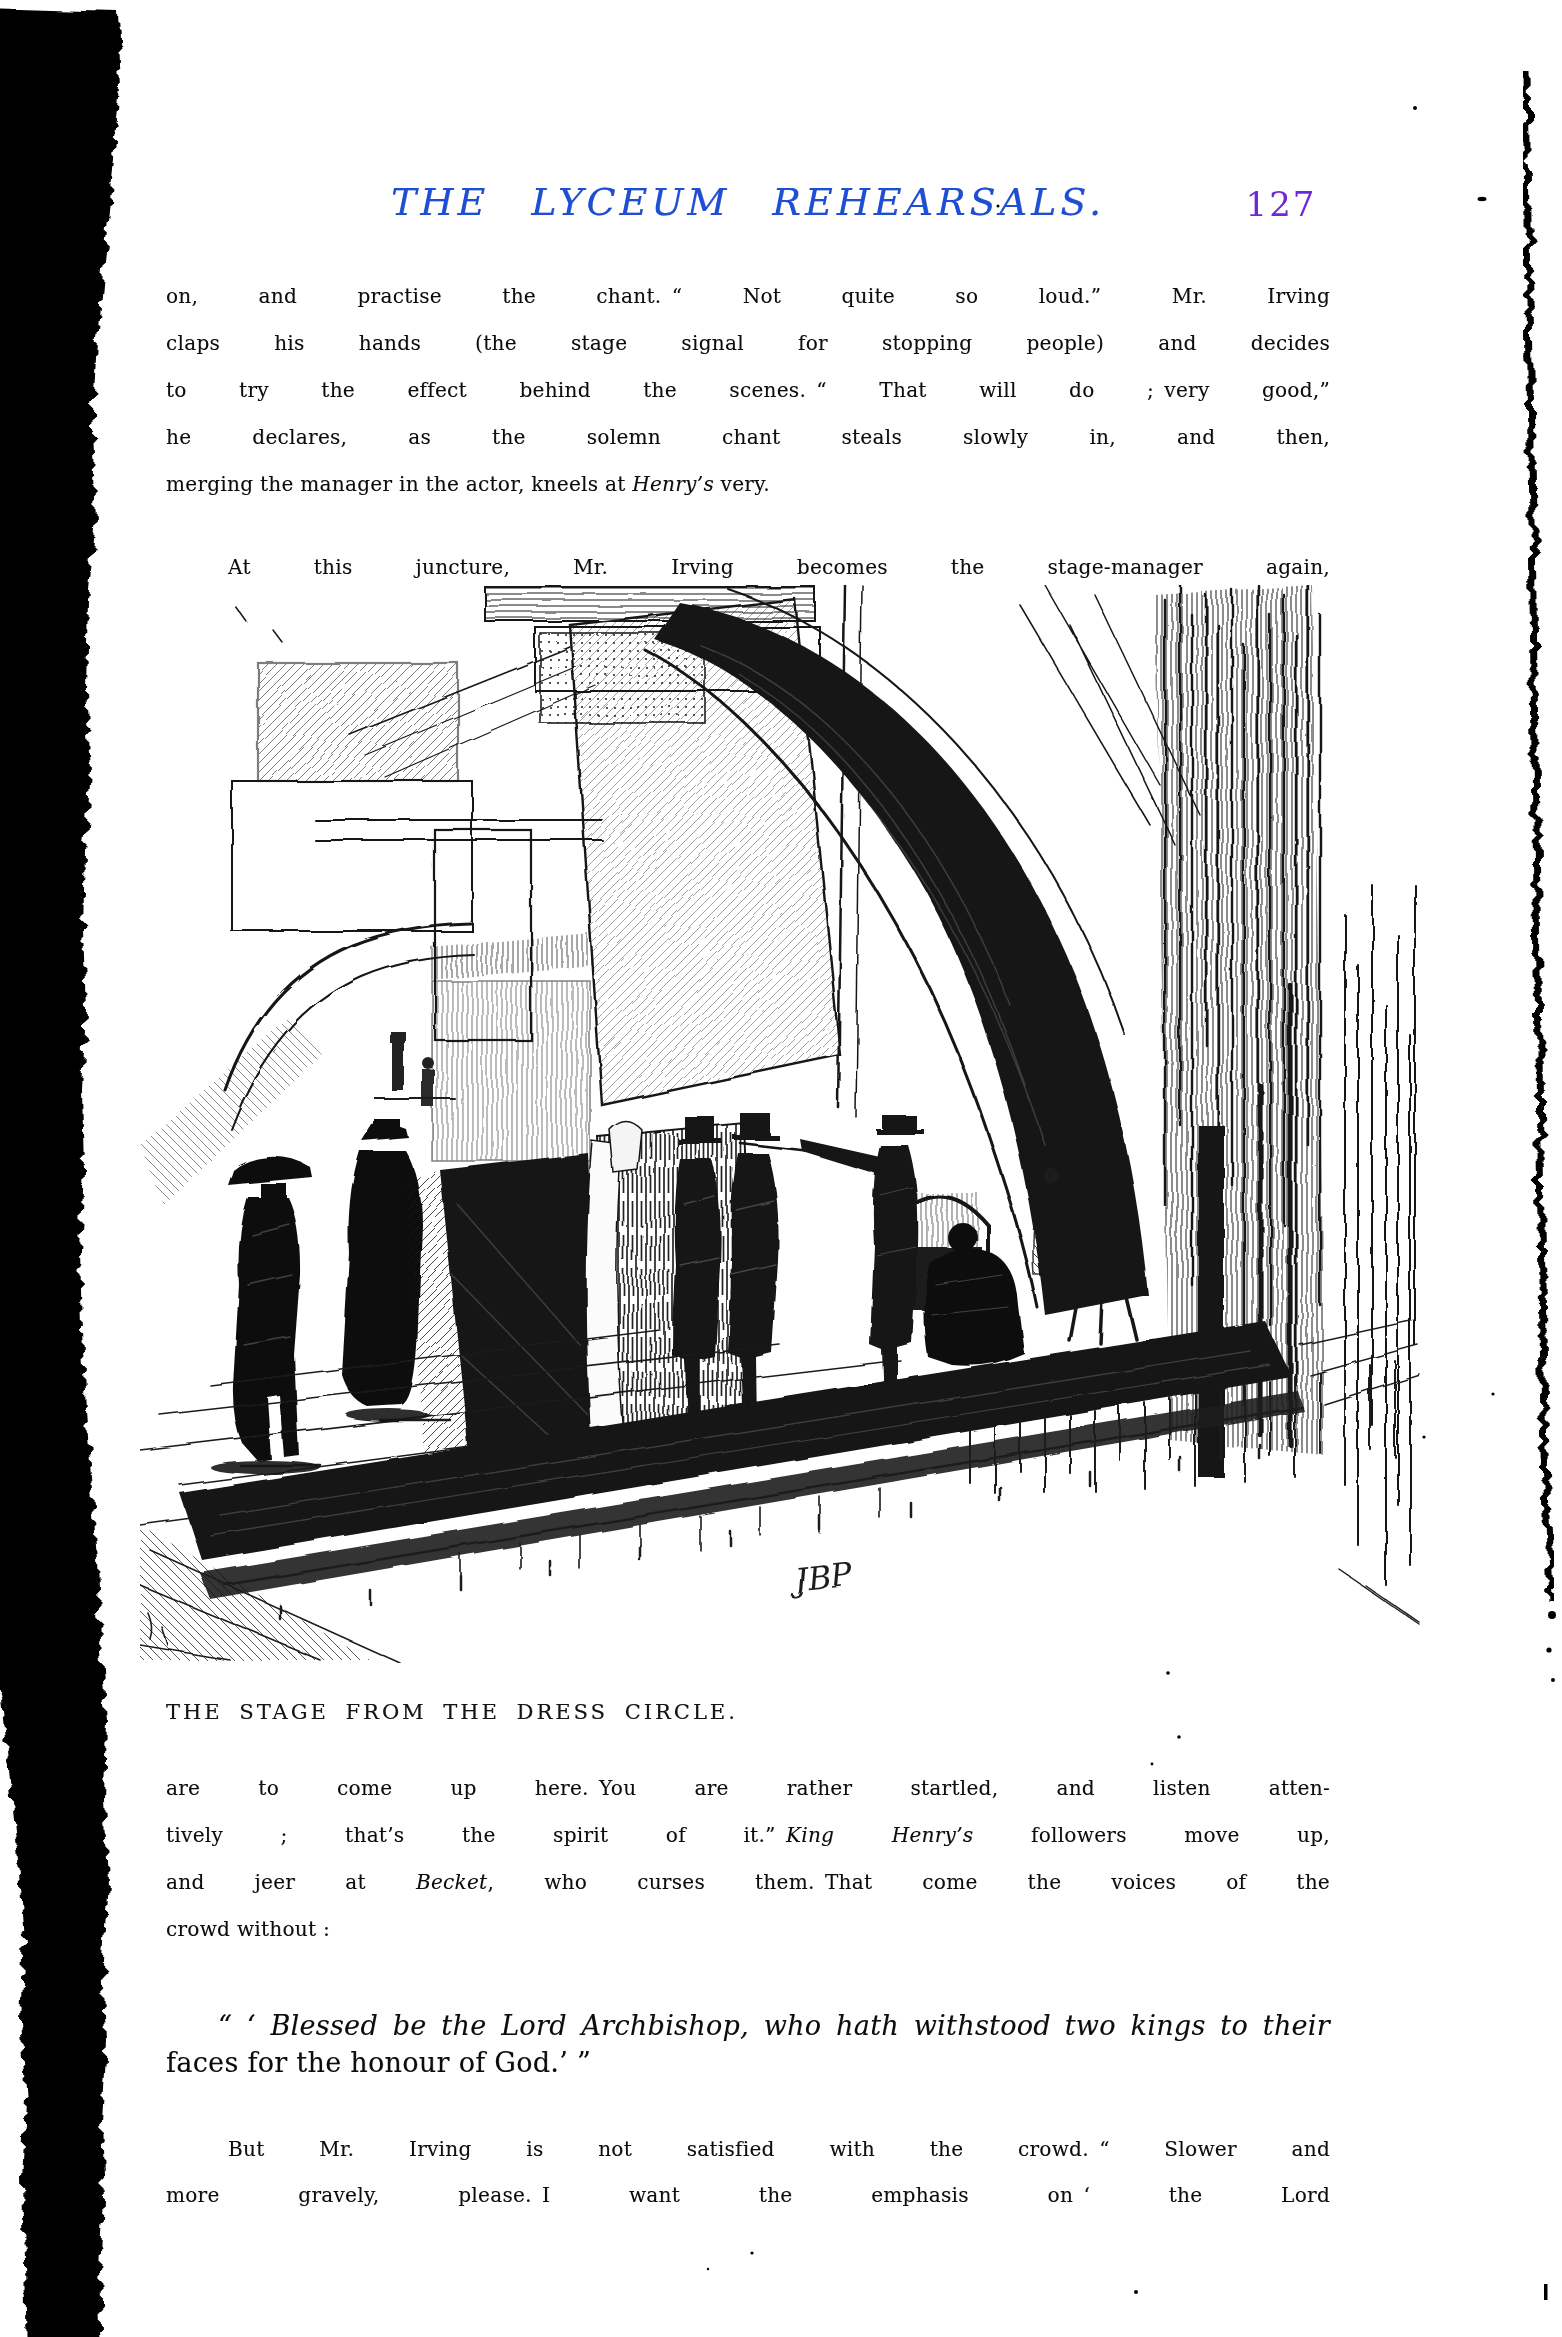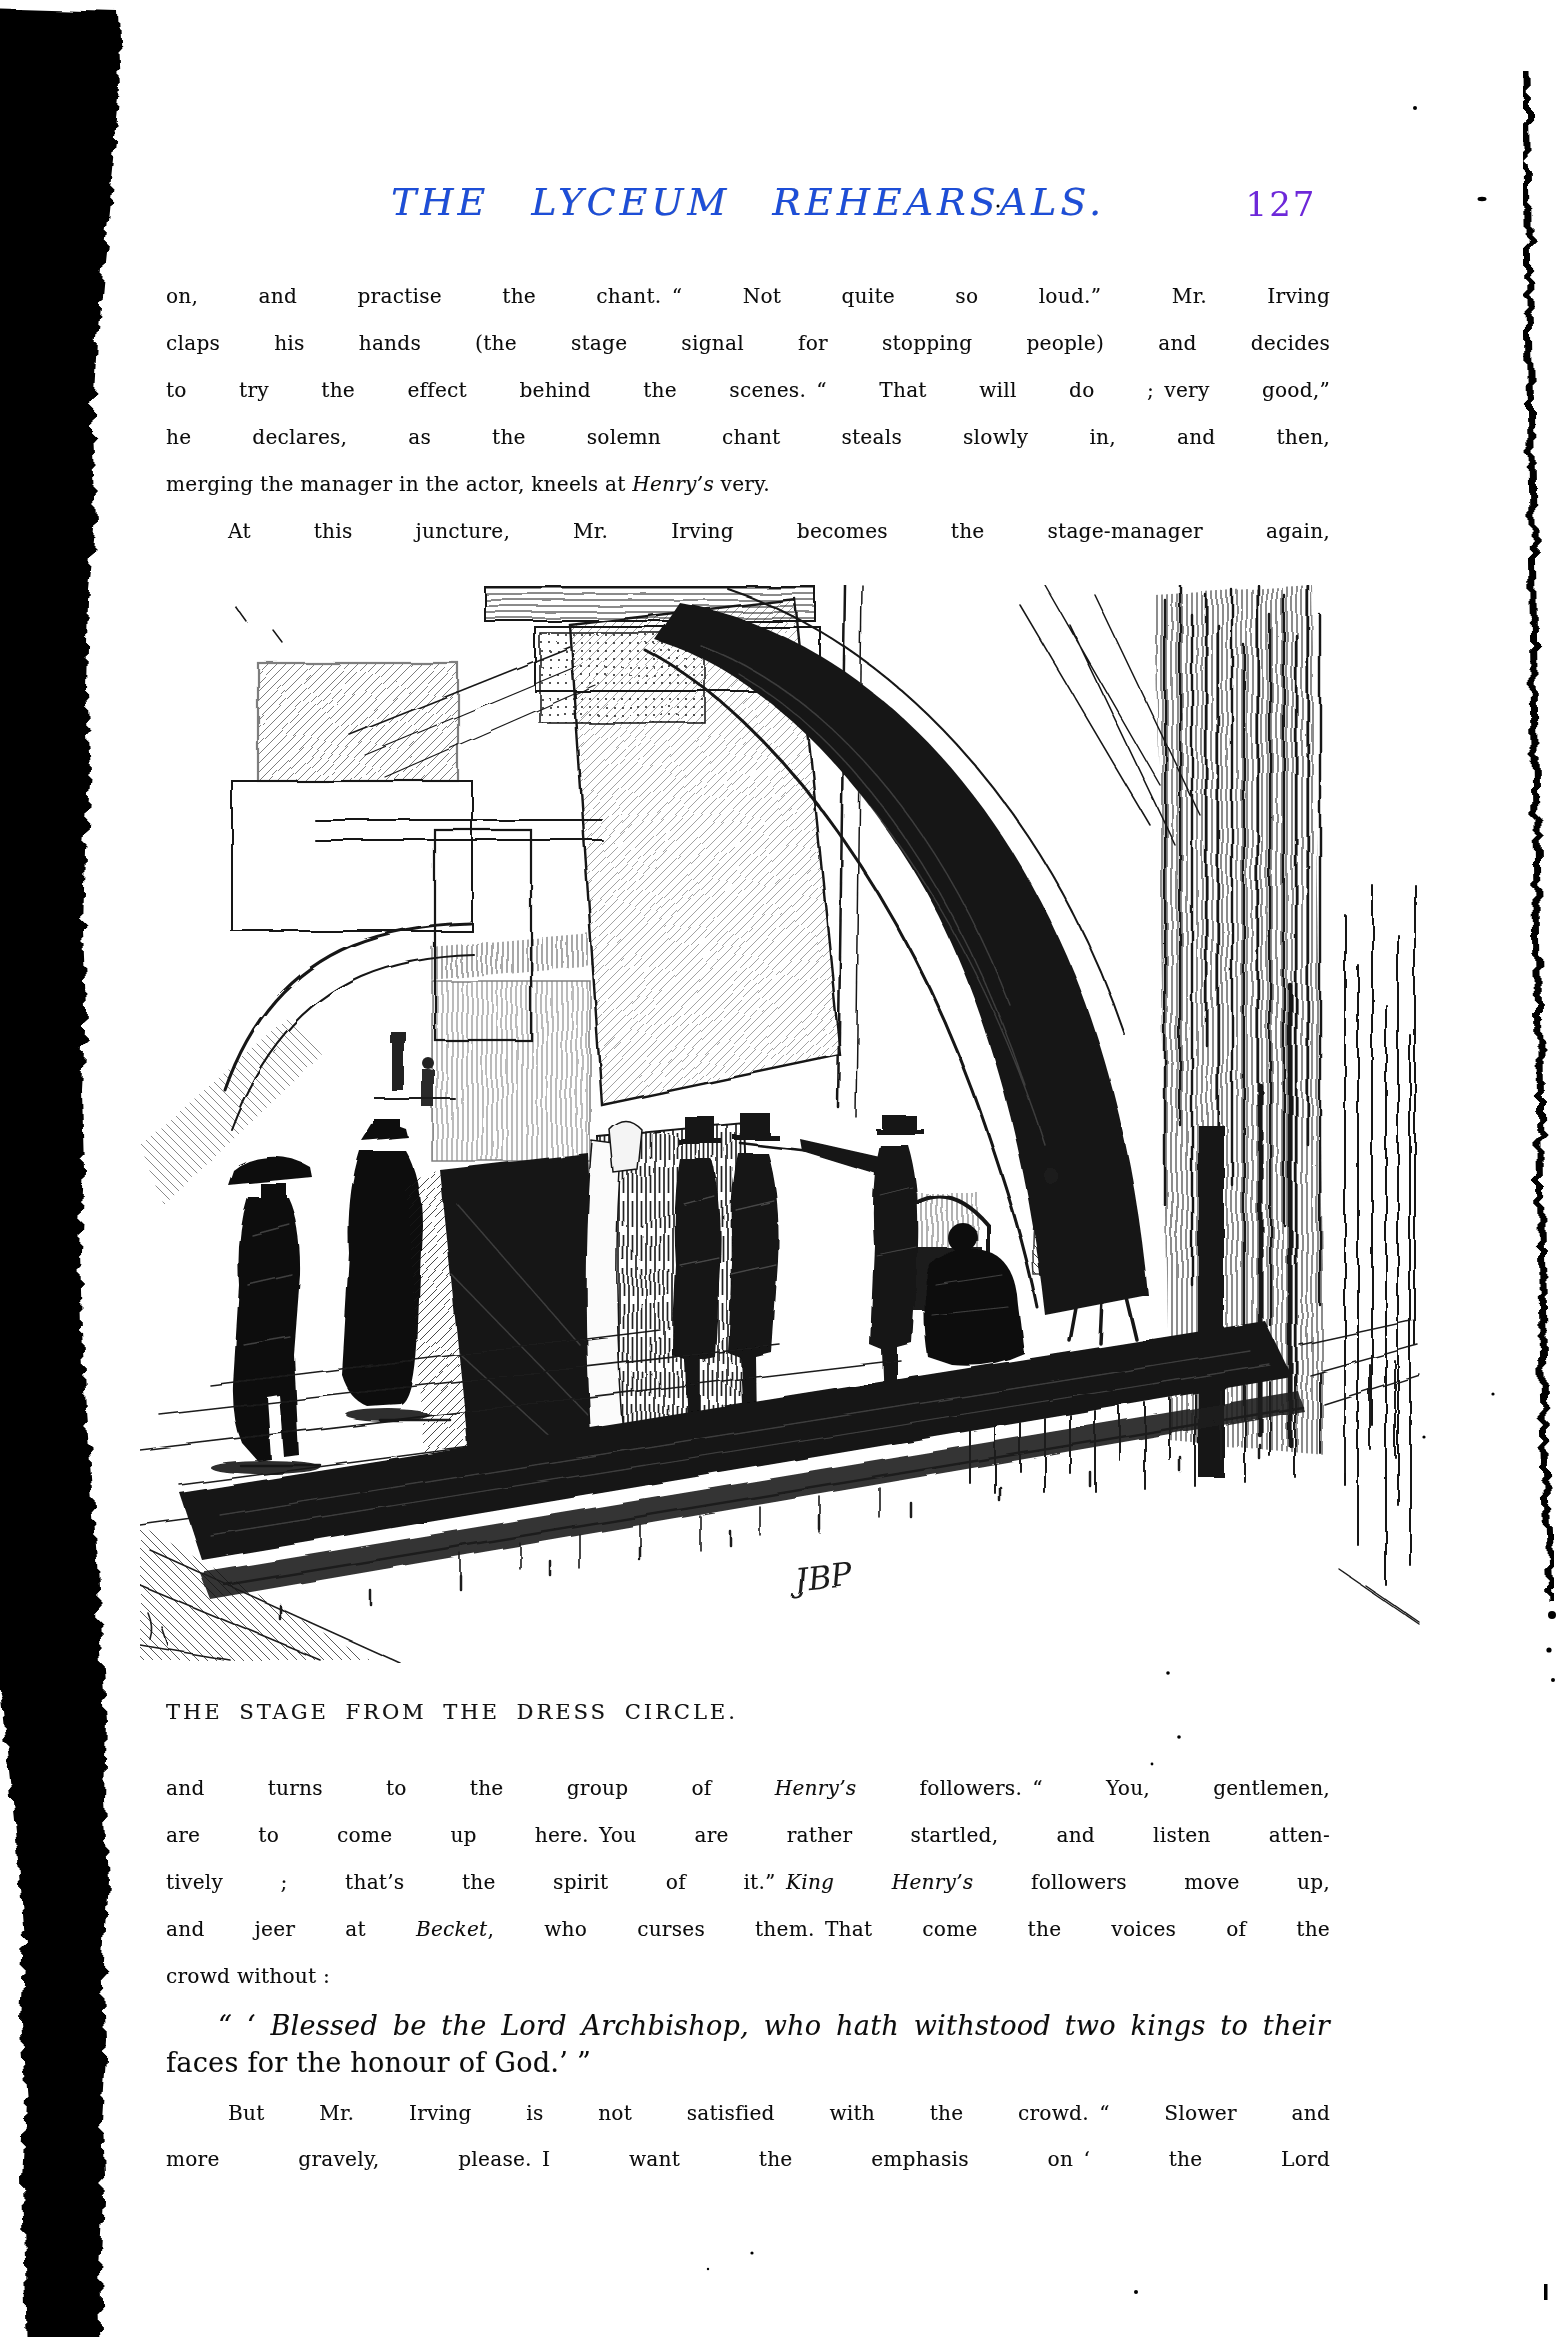--- a/index.html
+++ b/index.html
@@ -27,21 +27,21 @@
   .tblock{
     position:absolute;left:166px;width:1164px;
     font-size:20px;line-height:47px;color:#0c0c0c;
     letter-spacing:.3px;
     text-shadow:0.35px 0.35px 0 rgba(0,0,0,.3);
   }
   .tblock.small{font-size:27px;line-height:37px;}
   .line{display:block;}
   .line.j{text-align:justify;text-align-last:justify;text-justify:inter-word;}
   .line.last{text-align:left;text-align-last:left;}
-  .line.ind{text-indent:62px;}
+  .line.ind{text-indent:62px;margin-top:36px;}
   .line.qind{text-indent:52px;font-style:italic;}
   i{font-style:italic;}
   
   .caption{
     position:absolute;left:166px;top:1699px;width:1164px;
     text-align:left;font-size:21px;line-height:26px;
     letter-spacing:3px;word-spacing:7px;color:#141414;
     text-shadow:0.3px 0.3px 0 rgba(0,0,0,.4);
   }
 </style>
@@ -267,21 +267,20 @@
         <path d="M8,1028 q6,14 2,26 M22,1042 l6,18" stroke-width="1.6"></path>
       </g>
 
       <text x="655" y="1002" font-family="DejaVu Serif, serif" font-style="italic" font-size="32" fill="#1a1a1a" transform="rotate(-6 690 1000)">JBP</text>
     </g>
   </svg>
 
   <div class="caption">THE STAGE FROM THE DRESS CIRCLE.</div>
 
   <div class="tblock" style="top:1765px">
-    <div class="line j"><span>and turns to the group of </span><i>Henry’s</i><span> followers. “ You, gentlemen,</span></div>
     <div class="line j"><span>are to come up here. You are rather startled, and listen atten-</span></div>
     <div class="line j"><span>tively ; that’s the spirit of it.” </span><i>King Henry’s</i><span> followers move up,</span></div>
     <div class="line j"><span>and jeer at </span><i>Becket</i><span>, who curses them. That come the voices of the</span></div>
     <div class="line last"><span>crowd without :</span></div>
   </div>
 
   <div class="tblock small" style="top:2007px">
     <div class="line j qind"><span>“ ‘ Blessed be the Lord Archbishop, who hath withstood two kings to their</span></div>
     <div class="line last"><span>faces for the honour of God.’ ”</span></div>
   </div>

